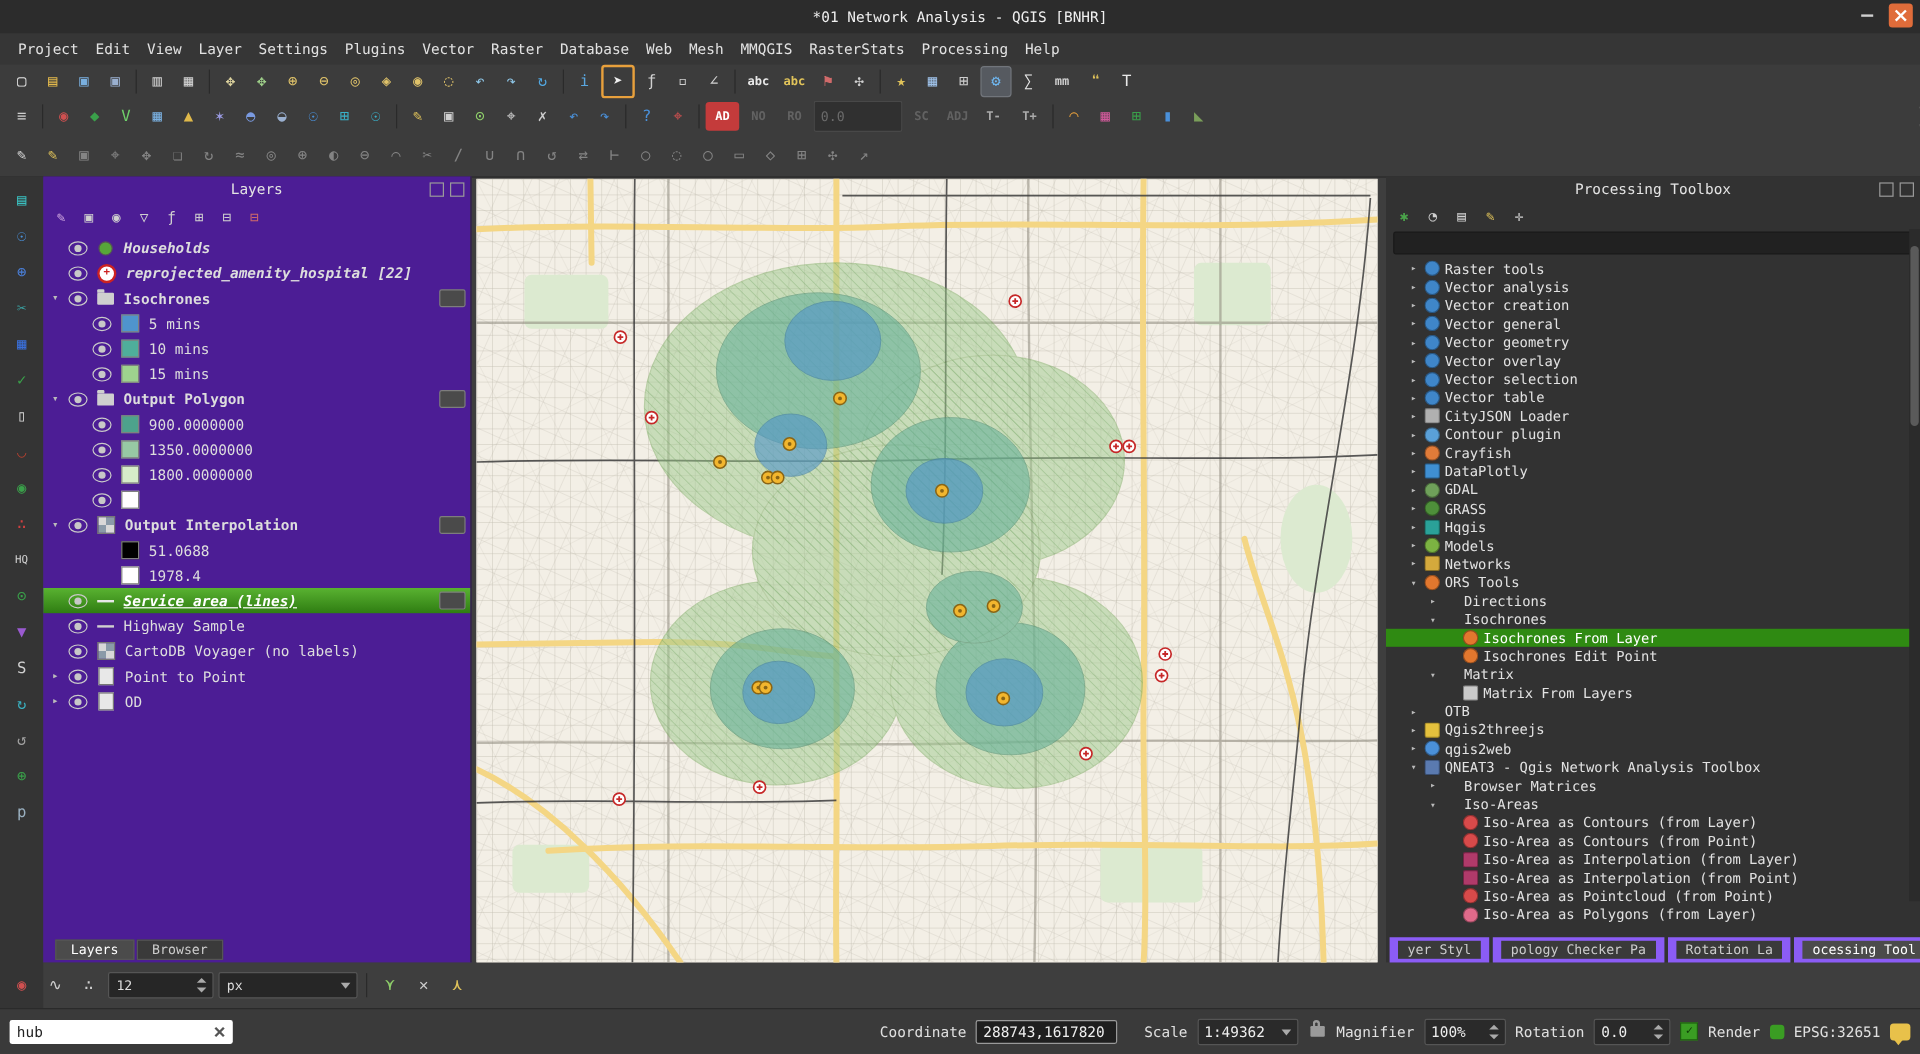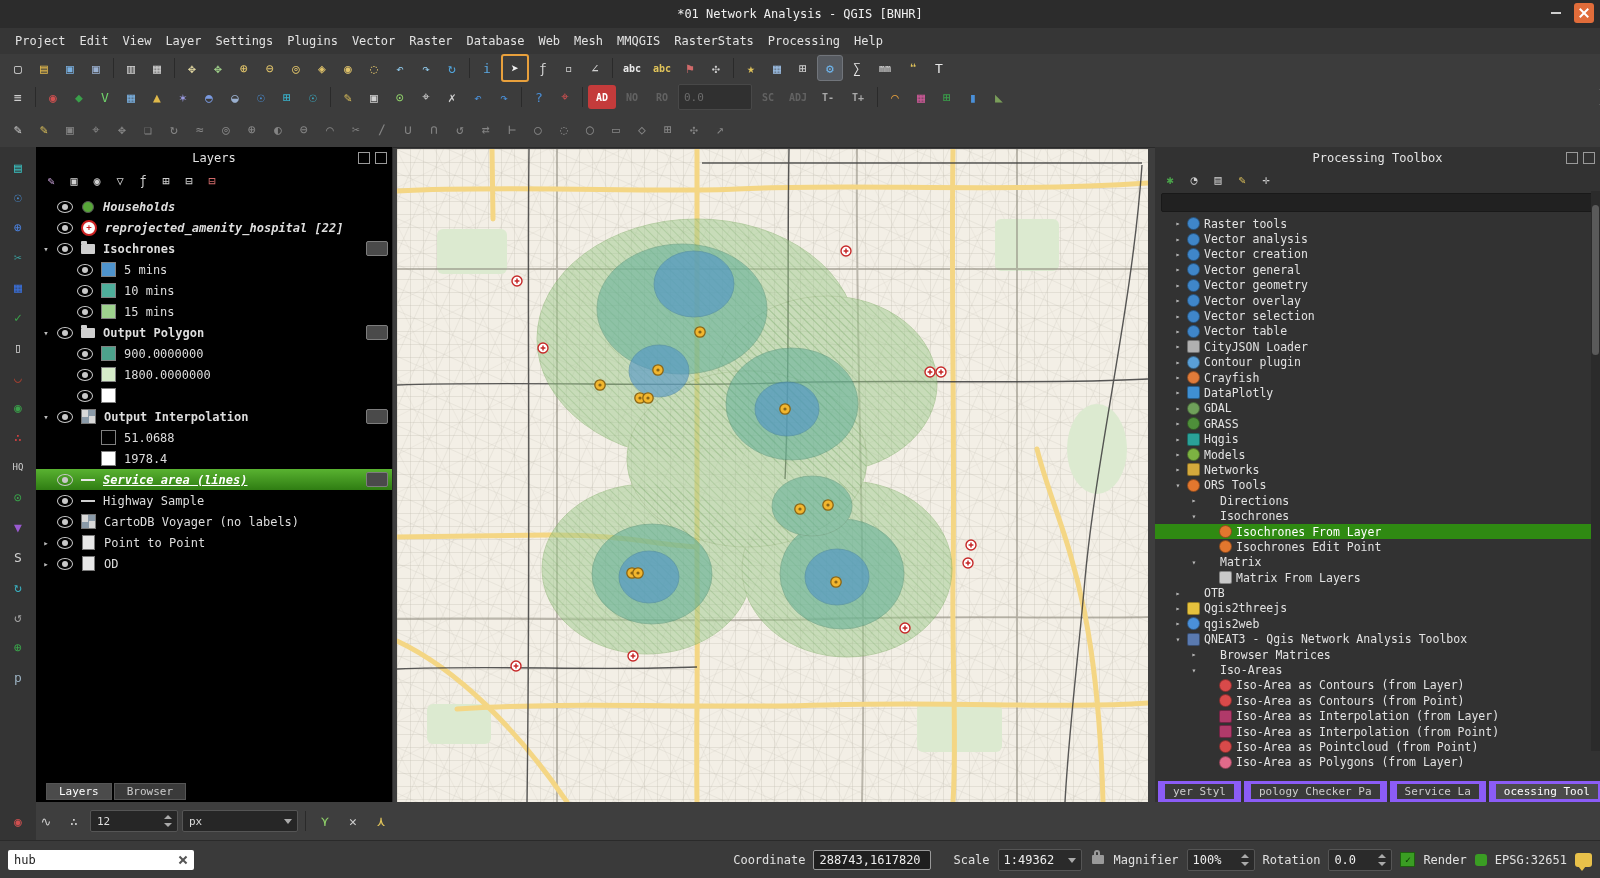--- a/index.html
+++ b/index.html
@@ -26,21 +26,21 @@
   .tbi.spinbox{width:62px;background:#252525;border:1px solid #555;font-size:11px;justify-content:flex-start;padding:0 5px;border-radius:2px;}
   .tbi.act{border:2px solid #e8a03c;}
   .tbi.on{background:#565a60;border:1px solid #71757b;}
   .tbi.dis{opacity:.5;}
   .tsep{width:1px;height:20px;background:#2a2a2a;margin:0 3px;flex:none;}
   
   .ldock{position:absolute;left:0;top:147px;width:36px;height:689px;background:#343434;
     display:flex;flex-direction:column;align-items:center;gap:6px;padding-top:8px;}
   .ldi{width:24px;height:24px;display:flex;align-items:center;justify-content:center;font-size:13px;flex:none;}
   
-  .lpanel{position:absolute;left:36px;top:147px;width:356px;height:655px;background:#000000;
+  .lpanel{position:absolute;left:36px;top:147px;width:356px;height:655px;background:#4c1d95;
     display:flex;flex-direction:column;border-right:1px solid #2a2a2a;}
   .panel-header{height:22px;display:flex;align-items:center;justify-content:center;position:relative;color:#e4e4e4;}
   .phbtns{position:absolute;right:5px;top:5px;display:flex;gap:5px;}
   .phbtn{width:10px;height:10px;border:1px solid #9a9a9a;}
   .lpanel-tools{height:24px;display:flex;gap:5px;padding:0 6px;align-items:center;}
   .lti,.pti{width:18px;height:18px;display:flex;align-items:center;justify-content:center;font-size:12px;color:#ccc;}
   .lpanel-list{flex:1;overflow:hidden;padding-top:3px;}
   .lrow{height:21px;display:flex;align-items:center;padding:0 4px;gap:2px;white-space:nowrap;}
   .lrow.d1{padding-left:24px;}
   .lrow.sel{background:linear-gradient(#59b231,#2f7d12);color:#fff;}
@@ -509,20 +509,27 @@
 
 
       <div class="lrow d1">
         <span class="arrow"></span>
         <span class="eye"></span>
         <span class="sw" style="background:#4da28c"></span>
         <span class="llabel">900.0000000</span>
         <span class="grpbox off"></span>
       </div>
 
+      <div class="lrow d1">
+        <span class="arrow"></span>
+        <span class="eye"></span>
+        <span class="sw" style="background:#97c9a4"></span>
+        <span class="llabel">1350.0000000</span>
+        <span class="grpbox off"></span>
+      </div>
 
       <div class="lrow d1">
         <span class="arrow"></span>
         <span class="eye"></span>
         <span class="sw" style="background:#d6ecc9"></span>
         <span class="llabel">1800.0000000</span>
         <span class="grpbox off"></span>
       </div>
 
       <div class="lrow d1">
@@ -984,21 +991,21 @@
         <span class="ticon" style="background:#e06a8a"></span>
         <span class="tlabel">Iso-Area as Polygons (from Layer)</span>
       </div>
     </div>
   <div class="rtabs">
 
       <span class="rtab">yer Styl</span>
 
       <span class="rtab">pology Checker Pa</span>
 
-      <span class="rtab">Service La</span>
+      <span class="rtab">Rotation La</span>
 
       <span class="rtab act">ocessing Tool</span>
     </div>
   <div class="vscroll">
       <div class="vthumb"></div>
     </div>
 </div>
 
 <div class="statusbar">
   <span class="sb-search">

